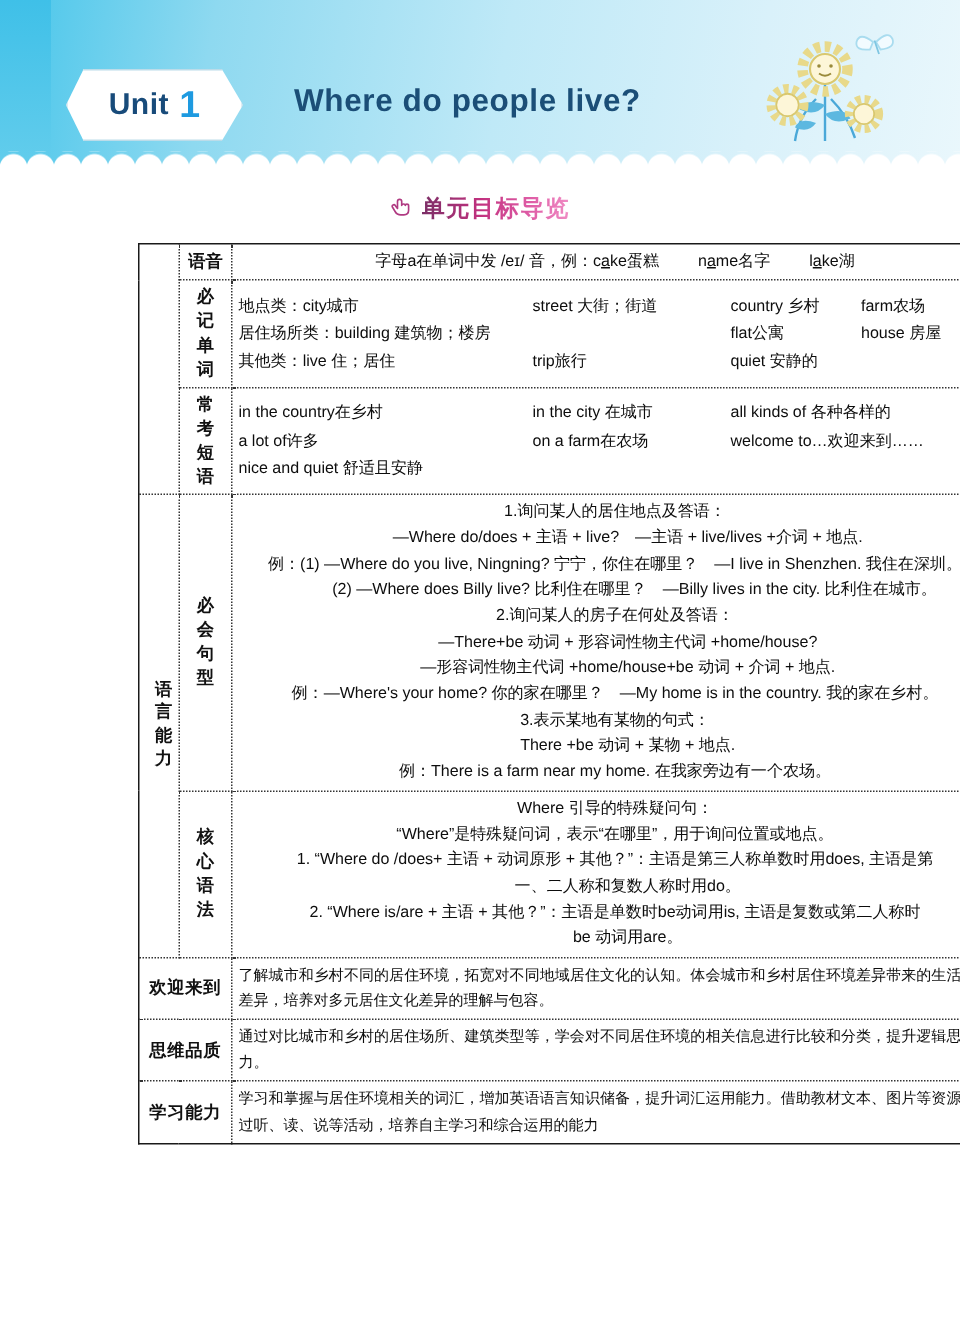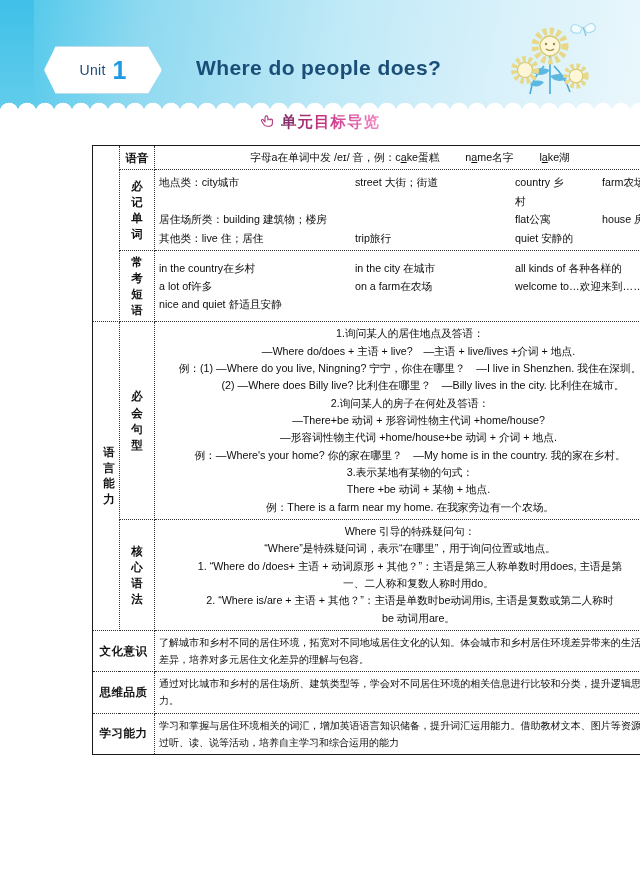--- a/index.html
+++ b/index.html
@@ -31,35 +31,36 @@
   .unit-badge {
     position: absolute; left: 44px; top: 46px;
     width: 118px; height: 48px;
     background: #ffffff;
     border: 1.5px solid #bcdce9;
     clip-path: polygon(10% 0%, 88% 0%, 100% 50%, 88% 100%, 10% 100%, 0% 50%);
     display: flex; align-items: center; justify-content: center; gap: 7px;
     box-shadow: 2px 3px 0 rgba(60,150,190,0.35);
   }
   .unit-word {
-    font-size: 14px; font-weight: normal; color: #184b7a;
+    font-size: 20px; font-weight: bold; color: #184b7a;
     letter-spacing: .3px;
   }
   .unit-num {
     font-size: 25px; font-weight: bold; color: #1e9ae0;
   }
   .banner-title {
     position: absolute; left: 196px; top: 56px;
     font-size: 21px; font-weight: bold; color: #1b4e77;
     letter-spacing: .4px;
   }
   .flowers { position: absolute; right: 26px; top: 14px; width: 120px; height: 86px; }
 
   
   .section-head {
+    margin-top: 17px;
     display: flex; align-items: center; justify-content: center; gap: 5px;
   }
   .hand-icon { display: block; }
   .section-title {
     font-size: 15.5px; font-weight: bold;
     background: linear-gradient(90deg, #7a2f66 0%, #c2317f 40%, #e05fa8 75%, #f08cc4 100%);
     -webkit-background-clip: text; background-clip: text;
     color: transparent;
     letter-spacing: 1px;
   }
@@ -105,35 +106,35 @@
   .body-cell { padding: 4px 6px 4px 9px; }
 
   .ln { font-size: 10.7px; color: #0d0d0d; line-height: 1.62; white-space: nowrap; text-align: center; }
   .ln.indent { padding-left: 17px; }
   .ln.indent2 { padding-left: 26px; }
   .u { text-decoration: underline; }
   .gapx { display: inline-block; width: 26px; }
   .vocab-row { display: flex; font-size: 10.7px; line-height: 1.72; color: #0d0d0d; }
   .vocab-row .v1 { width: 196px; }
   .vocab-row .v2 { width: 132px; }
-  .vocab-row .v3 { flex: 1; margin-left: 28px; }
+  .vocab-row .v3 { flex: 1; }
   .para { font-size: 10px; color: #0d0d0d; line-height: 1.72; text-align: justify; }
 </style>
 </head>
 <body>
 
 <div class="banner">
   <div class="banner-left-stripe"></div>
 
   <div class="unit-badge">
     <span class="unit-word">Unit</span>
     <span class="unit-num">1</span>
   </div>
 
-  <div class="banner-title">Where do people does?</div>
+  <div class="banner-title">Where do people live?</div>
 
   <div class="flowers">
     <svg width="120" height="86" viewBox="0 0 120 86">
       <g stroke="#4aa8d8" stroke-width="1.6" fill="none">
         <path d="M56 80 L56 36"></path>
         <path d="M36 80 C38 66, 44 58, 50 52"></path>
         <path d="M76 78 C72 66, 66 58, 60 52"></path>
       </g>
       <g fill="#5cb8e0">
         <path d="M56 56 q-13 -5 -17 3 q11 5 17 -3z"></path>
@@ -285,21 +286,21 @@
       <div class="ln">Where 引导的特殊疑问句：</div>
       <div class="ln">“Where”是特殊疑问词，表示“在哪里”，用于询问位置或地点。</div>
       <div class="ln">1. “Where do /does+ 主语 + 动词原形 + 其他？”：主语是第三人称单数时用does, 主语是第</div>
       <div class="ln indent">一、二人称和复数人称时用do。</div>
       <div class="ln">2. “Where is/are + 主语 + 其他？”：主语是单数时be动词用is, 主语是复数或第二人称时</div>
       <div class="ln indent">be 动词用are。</div>
     </td>
   </tr>
 
   <tr>
-    <td class="wide-label" colspan="2">文化意识</td>
+    <td class="wide-label" colspan="2">欢迎来到</td>
     <td class="body-cell">
       <div class="para">了解城市和乡村不同的居住环境，拓宽对不同地域居住文化的认知。体会城市和乡村居住环境差异带来的生活体验差异，培养对多元居住文化差异的理解与包容。</div>
     </td>
   </tr>
 
   <tr>
     <td class="wide-label" colspan="2">思维品质</td>
     <td class="body-cell">
       <div class="para">通过对比城市和乡村的居住场所、建筑类型等，学会对不同居住环境的相关信息进行比较和分类，提升逻辑思维能力。</div>
     </td>

